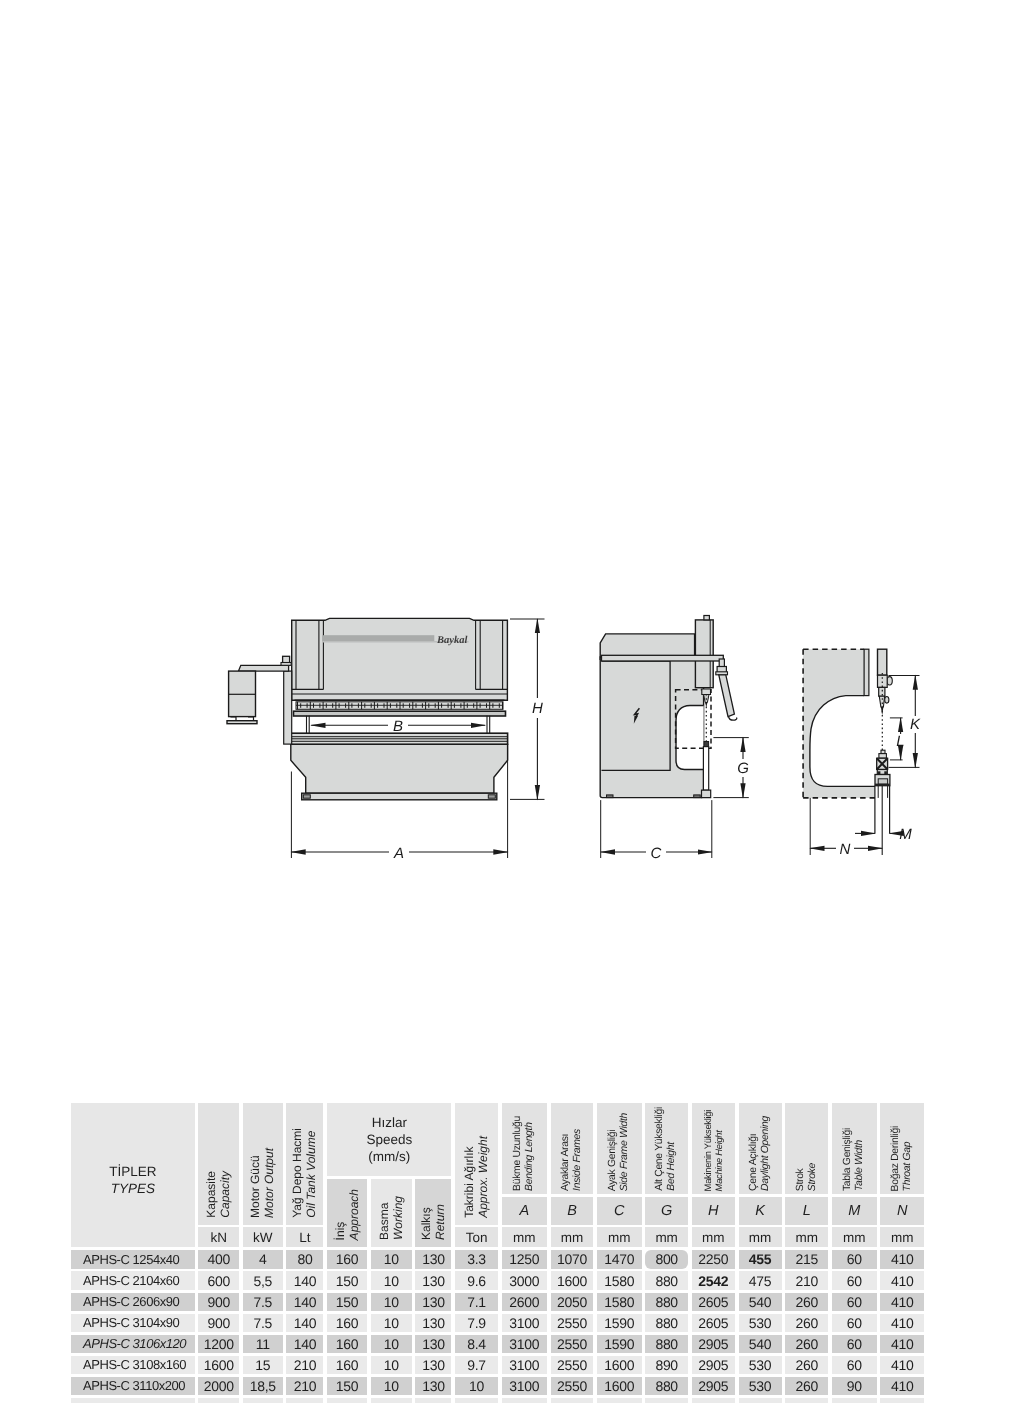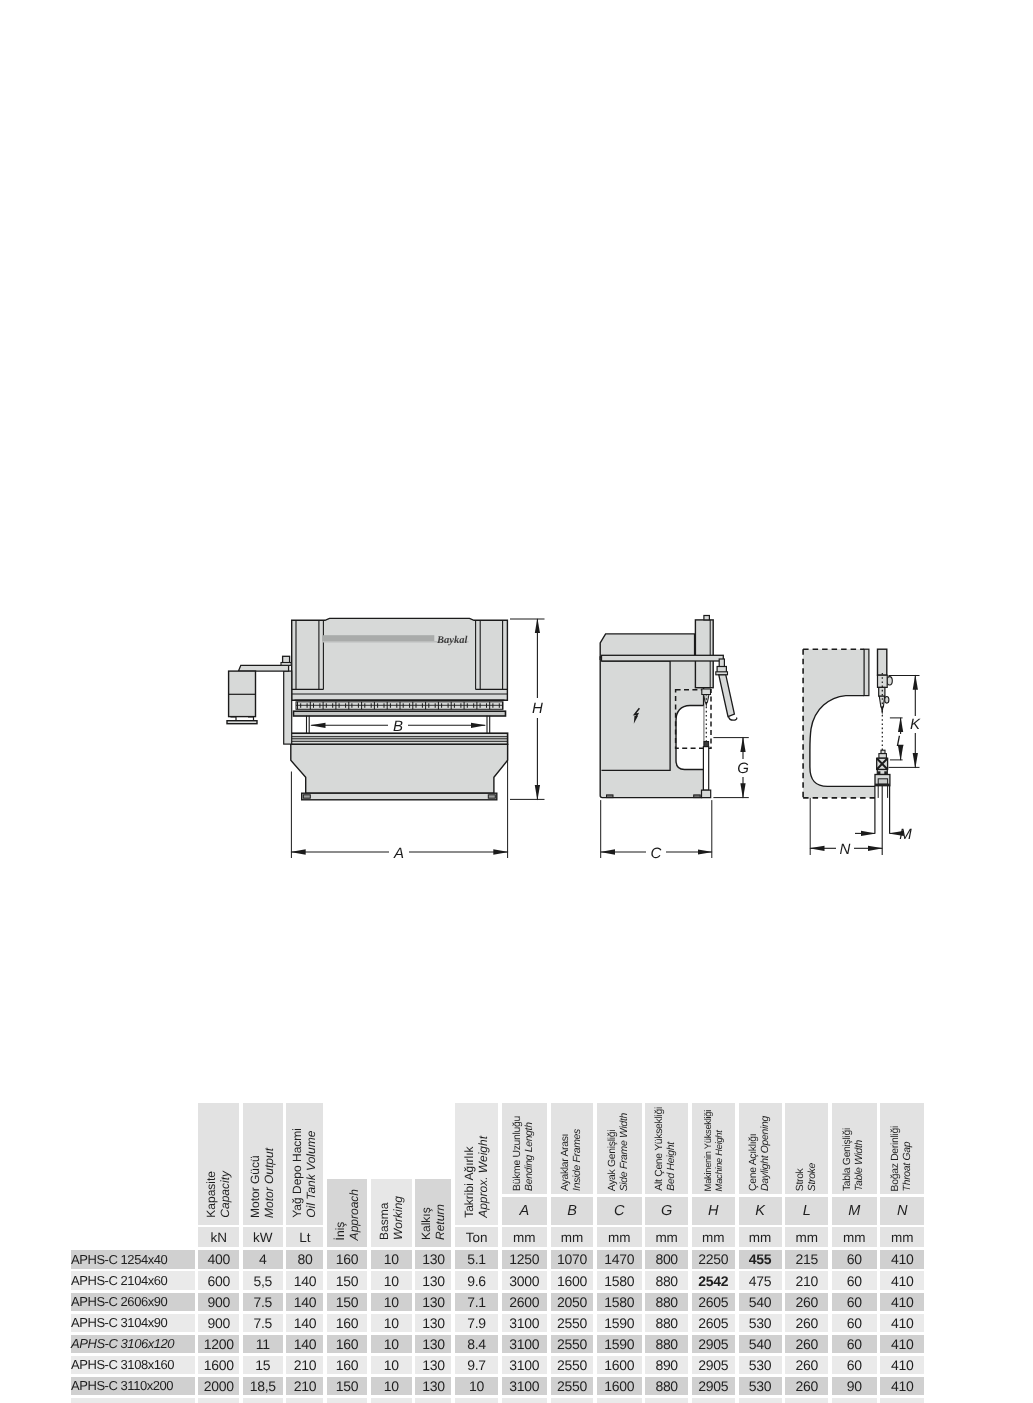--- a/index.html
+++ b/index.html
@@ -10,21 +10,21 @@
  gap:2.9px 3.7px;color:#1f1f1f;}
 #grid>div{position:relative;}
 .c{background:#e2e2e2;}
 .lt{background:#e7e7e7;}
 .dk{background:#d6d6d6;}
 .letter{background:#dcdcdc;display:flex;align-items:center;justify-content:center;font-style:italic;font-size:14.5px;}
 .unit{background:#e3e3e3;display:flex;align-items:center;justify-content:center;font-size:13.5px;}
 .od{background:#d0d0d0;}
 .ev{background:#eaeaea;}
 .d{display:flex;align-items:center;justify-content:center;font-size:14px;letter-spacing:-0.3px;}
-.nm{justify-content:flex-start;padding-left:0;box-sizing:border-box;white-space:nowrap;font-size:13px;letter-spacing:-0.45px;}
+.nm{justify-content:flex-start;padding-left:12px;box-sizing:border-box;white-space:nowrap;font-size:13px;letter-spacing:-0.45px;}
 .rc{display:flex;align-items:flex-end;justify-content:center;}
 .rot{writing-mode:vertical-rl;transform:rotate(180deg);font-size:12px;line-height:13.5px;text-align:left;padding-top:7px;white-space:nowrap;}
 .rot i{font-style:italic;}
 .rd .rot{font-size:10.4px;line-height:12.2px;padding-top:3px;letter-spacing:-0.3px;}
 .tiplr{display:flex;flex-direction:column;align-items:center;justify-content:center;font-size:13.5px;line-height:17px;padding-top:9px;box-sizing:border-box;}
 .hiz{display:flex;flex-direction:column;align-items:center;justify-content:center;font-size:13.5px;line-height:17px;}
 </style>
 </head>
 <body>
 
@@ -221,33 +221,42 @@
 <g stroke-width="1.1">
 <line x1="810.2" y1="848.3" x2="836" y2="848.3" marker-start="url(#ar)"></line>
 <line x1="854" y1="848.3" x2="882.2" y2="848.3" marker-end="url(#ar)"></line>
 </g>
 <text x="845" y="853.5" font-style="italic" font-size="15" fill="#1b1b1b" stroke="none" text-anchor="middle">N</text>
 </g>
 </svg>
 
 <div id="grid">
 
+<div class="lt tiplr" style="grid-area:1/1/5/2;">
+      <span>TİPLER</span>
+      <i>TYPES</i>
+    </div>
 
 <div class="c rc" style="grid-area:1/2/4/3;">
       <div class="rot">Kapasite<br><i>Capacity</i></div>
     </div>
 
 <div class="c rc" style="grid-area:1/3/4/4;">
       <div class="rot">Motor Gücü<br><i>Motor Output</i></div>
     </div>
 
 <div class="c rc" style="grid-area:1/4/4/5;">
       <div class="rot">Yağ Depo Hacmi<br><i>Oil Tank Volume</i></div>
     </div>
 
+<div class="lt hiz" style="grid-area:1/5/2/8;">
+      <span>Hızlar</span>
+      <span>Speeds</span>
+      <span>(mm/s)</span>
+    </div>
 
 <div class="dk rc" style="grid-area:2/5/5/6;">
       <div class="rot">İniş<br><i>Approach</i></div>
     </div>
 
 <div class="lt rc" style="grid-area:2/6/5/7;">
       <div class="rot">Basma<br><i>Working</i></div>
     </div>
 
 <div class="dk rc" style="grid-area:2/7/5/8;">
@@ -318,25 +327,25 @@
 <div class="unit" style="grid-area:4/16/5/17;">mm</div>
 <div class="unit" style="grid-area:4/17/5/18;">mm</div>
 
 <div class="d od nm" style="grid-area:5/1/6/2;">APHS-C 1254x40</div>
 <div class="d od" style="grid-area:5/2/6/3;">400</div>
 <div class="d od" style="grid-area:5/3/6/4;">4</div>
 <div class="d od" style="grid-area:5/4/6/5;">80</div>
 <div class="d od" style="grid-area:5/5/6/6;">160</div>
 <div class="d od" style="grid-area:5/6/6/7;">10</div>
 <div class="d od" style="grid-area:5/7/6/8;">130</div>
-<div class="d od" style="grid-area:5/8/6/9;">5.1</div>
+<div class="d od" style="grid-area:5/8/6/9;">3.3</div>
 <div class="d od" style="grid-area:5/9/6/10;">1250</div>
 <div class="d od" style="grid-area:5/10/6/11;">1070</div>
 <div class="d od" style="grid-area:5/11/6/12;">1470</div>
-<div class="d od" style="grid-area:5/12/6/13;">800</div>
+<div class="d od" style="grid-area:5/12/6/13;border-radius:6px;">800</div>
 <div class="d od" style="grid-area:5/13/6/14;">2250</div>
 <div class="d od" style="grid-area:5/14/6/15;font-weight:bold;">455</div>
 <div class="d od" style="grid-area:5/15/6/16;">215</div>
 <div class="d od" style="grid-area:5/16/6/17;">60</div>
 <div class="d od" style="grid-area:5/17/6/18;">410</div>
 
 <div class="d ev nm" style="grid-area:6/1/7/2;">APHS-C 2104x60</div>
 <div class="d ev" style="grid-area:6/2/7/3;">600</div>
 <div class="d ev" style="grid-area:6/3/7/4;">5,5</div>
 <div class="d ev" style="grid-area:6/4/7/5;">140</div>

